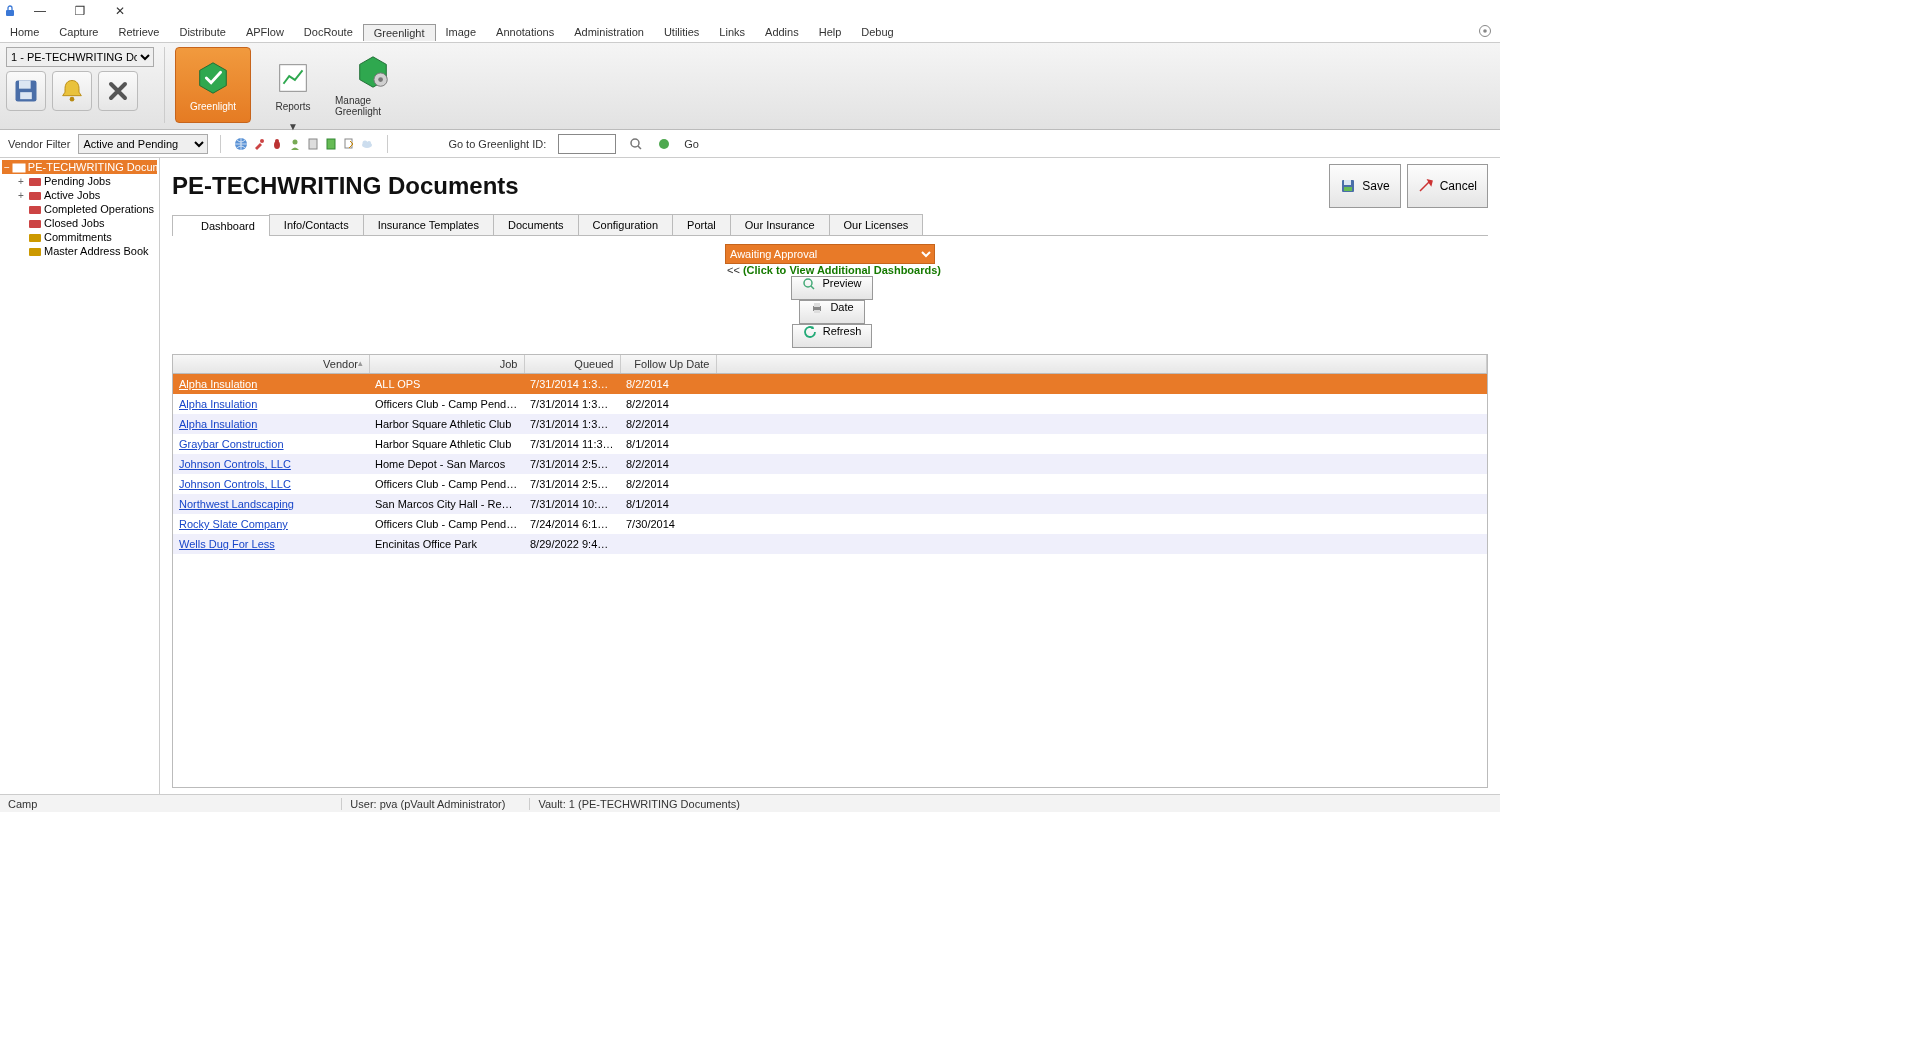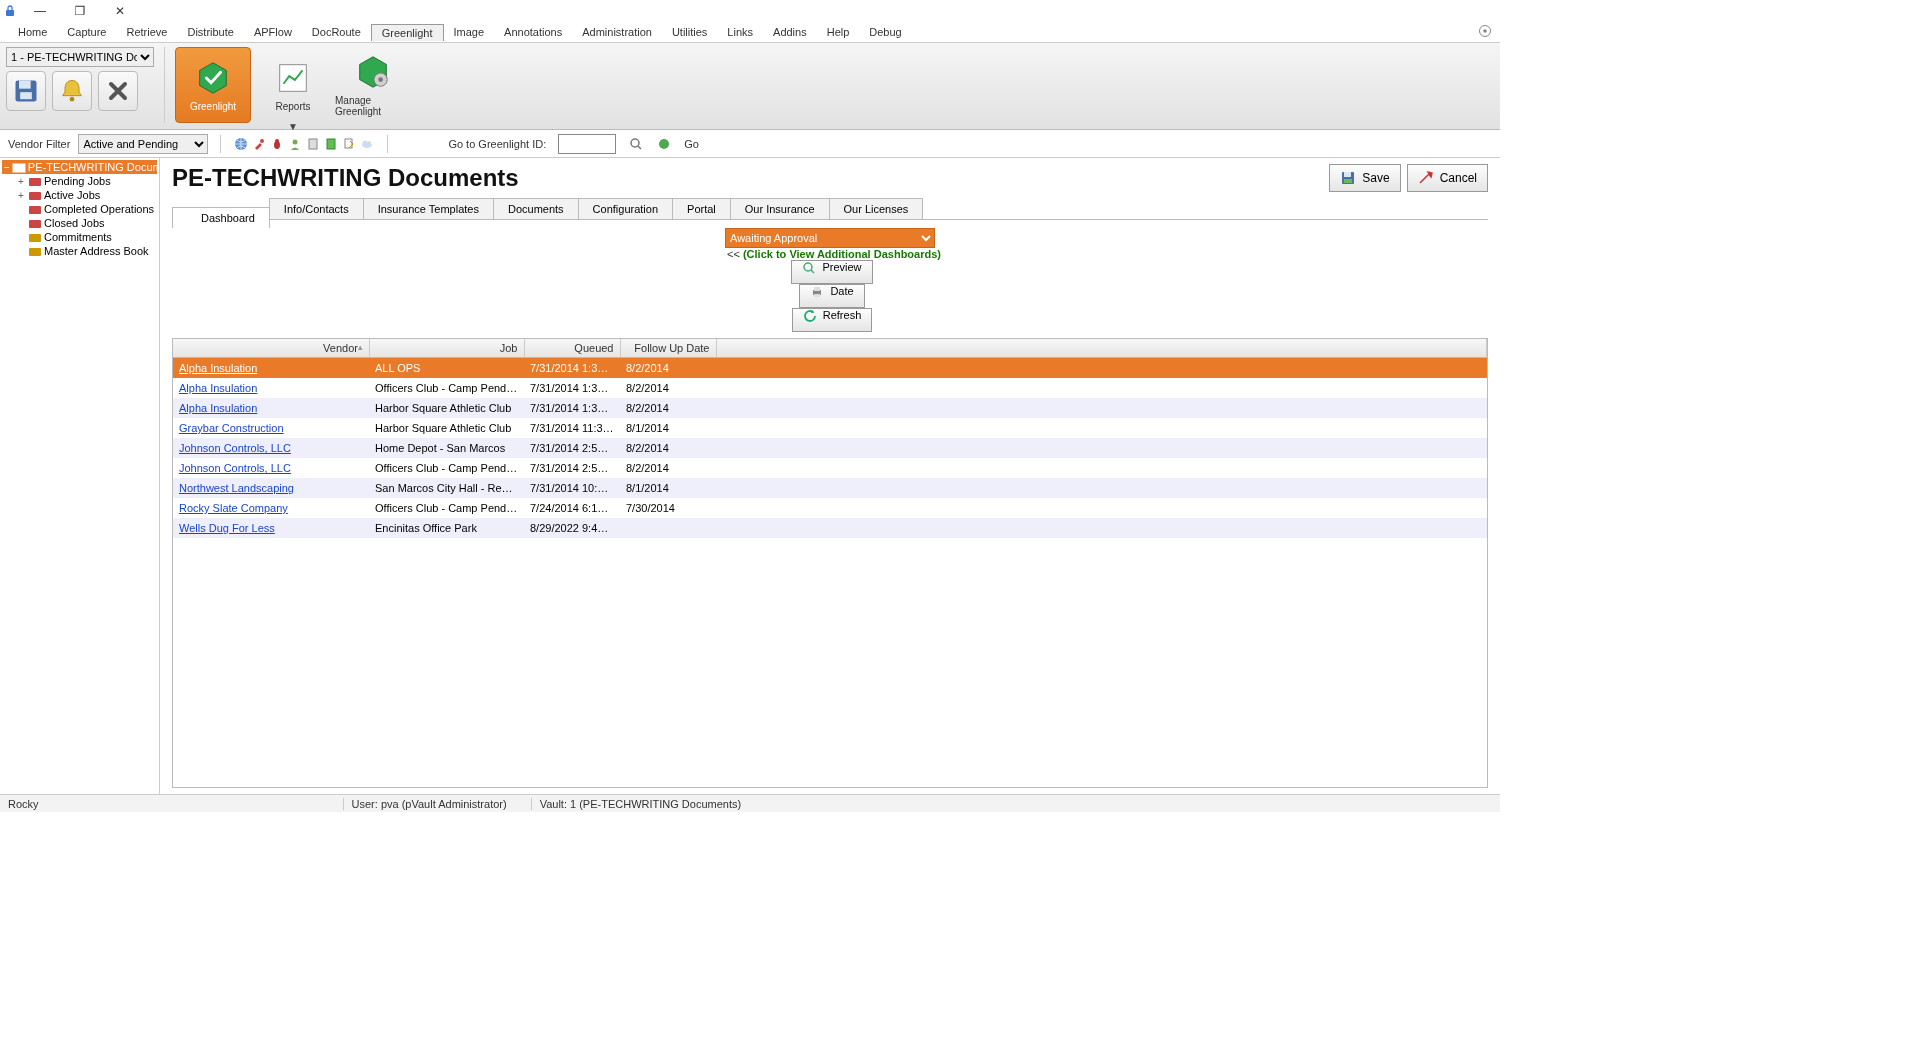--- a/index.html
+++ b/index.html
@@ -1,21 +1,21 @@
 <!DOCTYPE html>
 <html><head>
 <meta charset="utf-8">
 <style>
 * { box-sizing: border-box; margin: 0; padding: 0; }
 body { font-family: "Segoe UI", Tahoma, Arial, sans-serif; font-size: 11px; background: #fff; overflow: hidden; width: 1500px; height: 812px; }
 .titlebar { height: 22px; display: flex; align-items: center; padding: 0 4px; background: #fff; }
 .titlebar .lock-icon { width: 12px; height: 12px; margin-right: 4px; }
 .titlebar .title { flex: 1; font-size: 11px; color: #333; }
 .titlebar .winbtn { width: 40px; text-align: center; font-size: 12px; color: #333; cursor: default; }
-.menubar { height: 20px; display: flex; align-items: center; padding: 0 8px; gap: 0; background: #fff; position: relative; }
+.menubar { height: 20px; display: flex; align-items: center; padding: 0 0; gap: 0; background: #fff; position: relative; }
 .menubar .mitem { padding: 2px 10px; font-size: 11px; color: #333; cursor: default; }
 .menubar .mitem.active { border: 1px solid #999; background: #f0f0f0; border-bottom: none; }
 .menubar .gear-right { position: absolute; right: 8px; top: 2px; width: 14px; height: 14px; }
 .ribbon { height: 88px; background: linear-gradient(#f5f5f5, #e2e2e2); border-top: 1px solid #ccc; border-bottom: 1px solid #bbb; display: flex; align-items: flex-start; padding: 4px 6px; gap: 4px; }
 .ribbon .combo-col { display: flex; flex-direction: column; gap: 4px; }
 .ribbon select { width: 148px; height: 20px; font-size: 11px; border: 1px solid #aaa; }
 .ribbon .small-row { display: flex; gap: 6px; }
 .ribbon .small-btn { width: 40px; height: 40px; display:flex; align-items:center; justify-content:center; background: linear-gradient(#fafafa,#e6e6e6); border: 1px solid #bbb; border-radius: 4px; }
 .ribbon .sep { width: 1px; height: 76px; background: #ccc; margin: 0 6px; }
 .ribbon .big-btn { width: 76px; height: 76px; border-radius: 4px; display: flex; flex-direction: column; align-items: center; justify-content: center; gap: 4px; font-size: 10px; }
@@ -34,24 +34,24 @@
 .sidebar { width: 160px; border-right: 1px solid #ccc; overflow: auto; padding: 2px; background:#fff; }
 .tree-item { display: flex; align-items: center; gap: 2px; padding: 1px 2px; font-size: 11px; white-space: nowrap; cursor: default; }
 .tree-item.root { background: #e87a28; color: #fff; }
 .tree-item .exp { width: 10px; text-align: center; color: #666; font-size:10px; }
 .tree-item.root .exp { color: #fff; }
 .tree-item .ticon { width: 14px; height: 12px; }
 .tree-item.child { padding-left: 14px; }
 .content { flex: 1; overflow: auto; padding: 6px 12px; display:flex; flex-direction:column; }
 .page-header { display: flex; align-items: center; }
 .page-header h1 { font-size: 24px; font-weight: bold; color: #111; flex: 1; }
-.hdr-btn { height: 28px; padding: 12px 10px; border: 1px solid #999; background: linear-gradient(#fdfdfd,#e5e5e5); font-size: 12px; display: flex; align-items: center; gap: 6px; margin-left: 6px; cursor: default; }
+.hdr-btn { height: 44px; padding: 12px 10px; border: 1px solid #999; background: linear-gradient(#fdfdfd,#e5e5e5); font-size: 12px; display: flex; align-items: center; gap: 6px; margin-left: 6px; cursor: default; }
 .tabs { display: flex; border-bottom: 1px solid #bbb; margin-top: 6px; }
 .tab { padding: 4px 14px; font-size: 11px; border: 1px solid #bbb; border-bottom: none; background: #f2f2f2; margin-right: -1px; cursor: default; }
-.tab.active { background: #fff; position: relative; top: 9px; padding-left: 28px; }
+.tab.active { background: #fff; position: relative; top: 1px; padding-left: 28px; }
 .dash-row { display: flex; align-items: center; margin-top: 8px; flex-direction: column; }
 .dash-row select { width: 210px; height: 20px; background: #e87a28; color: #fff; border: 1px solid #c6641c; font-size:11px; }
 .dash-row .extra { margin-left: 8px; font-size: 11px; color: #157a00; font-weight: bold; }
 .dash-row .extra .arr { color: #333; font-weight: normal; }
 .dash-row .spacer { flex: 1; }
 .act-btn { height: 24px; padding: 0 10px; border: 1px solid #999; background: linear-gradient(#fdfdfd,#e5e5e5); font-size: 11px; display: flex; align-items: flex-start; gap: 6px; margin-left: 4px; cursor: default; }
 .grid { margin-top: 6px; border: 1px solid #bbb; flex:1; overflow:auto; }
 table { border-collapse: collapse; width: 100%; table-layout: fixed; }
 thead th { background: linear-gradient(#f7f7f7,#e6e6e6); border-right: 1px solid #ccc; border-bottom: 1px solid #bbb; font-size: 11px; font-weight: normal; text-align: right; padding: 3px 6px; color:#333; }
 tbody td { font-size: 11px; padding: 4px 6px; white-space: nowrap; overflow: hidden; text-overflow: ellipsis; }
@@ -444,16 +444,16 @@
               <td></td>
               <td></td>
             </tr>
           </tbody>
       </table>
     </div>
   </div>
 </div>
 
 <div class="statusbar">
-  <span>Rocky</span>
+  <span>Camp</span>
   <span class="cell" style="margin-left:280px">User: pva (pVault Administrator)</span>
   <span class="cell">Vault: 1 (PE-TECHWRITING Documents)</span>
 </div>
 
 </body></html>

